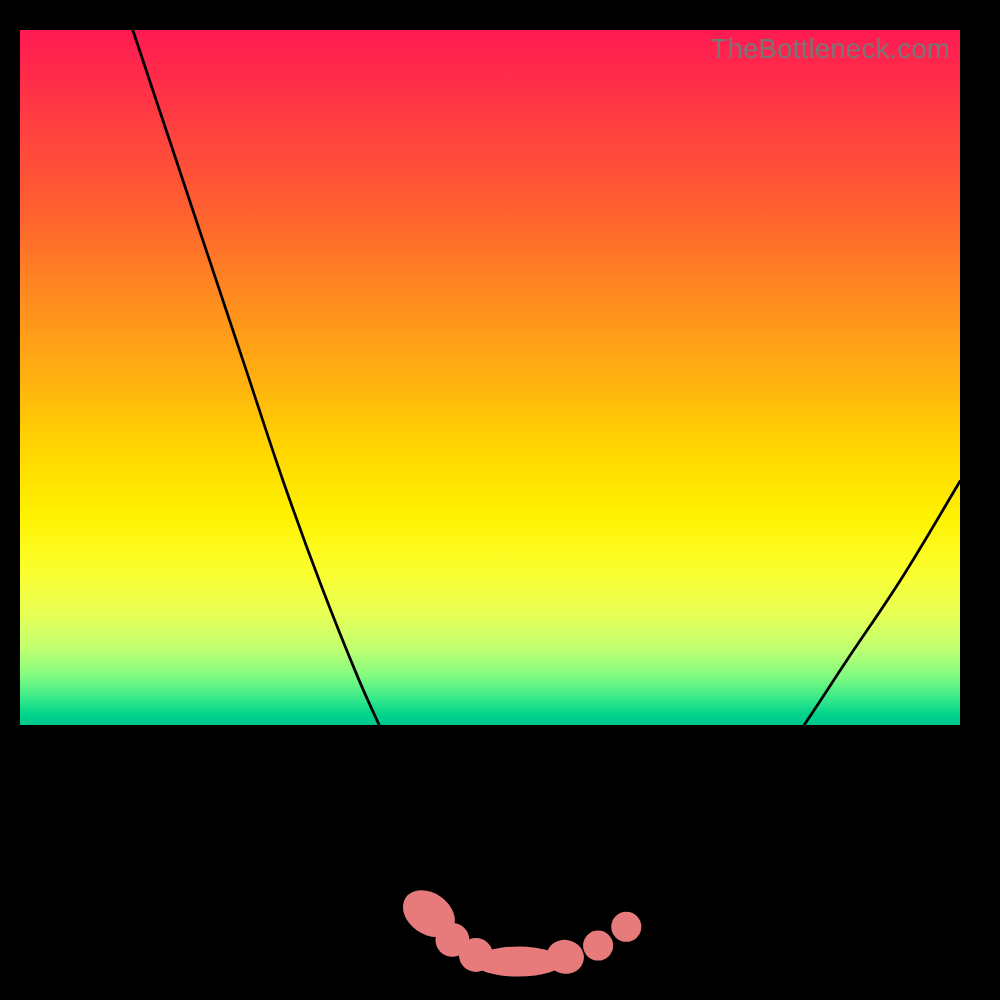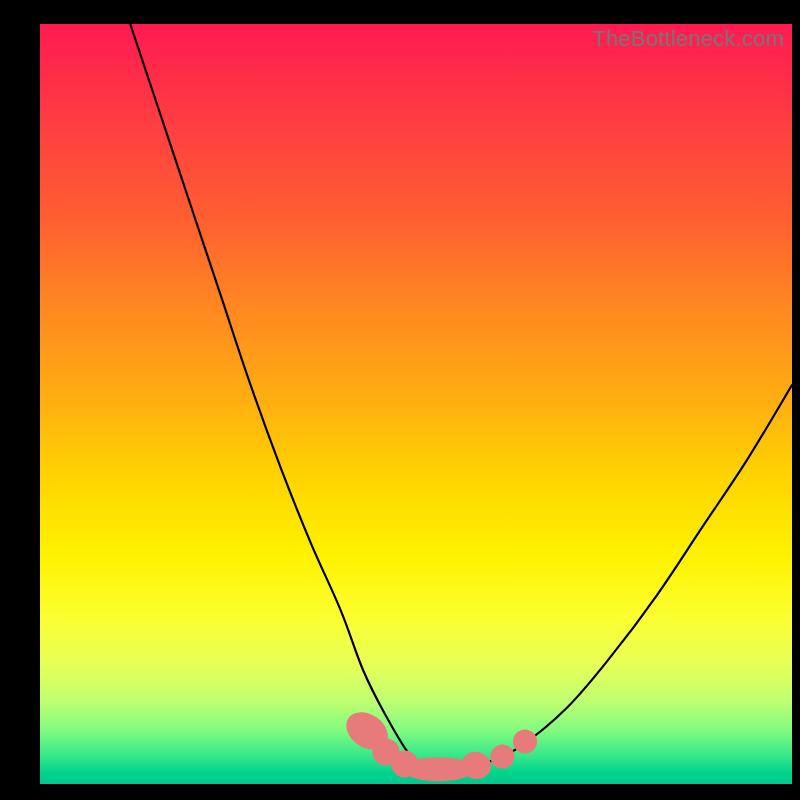--- a/index.html
+++ b/index.html
@@ -12,24 +12,24 @@
     font-family: Arial, Helvetica, sans-serif;
   }
   .frame {
     position: relative;
     width: 800px;
     height: 800px;
     background: #000;
   }
   .plot-area {
     position: absolute;
-    left: 40px;
+    left: 16px;
     top: 24px;
     width: 752px;
-    height: 760px;
+    height: 556px;
     
     background: linear-gradient(
       to bottom,
       #ff1a52 0%,
       #ff2a4a 6%,
       #ff4040 14%,
       #ff6030 26%,
       #ff8a20 38%,
       #ffb010 50%,
       #ffd500 60%,

